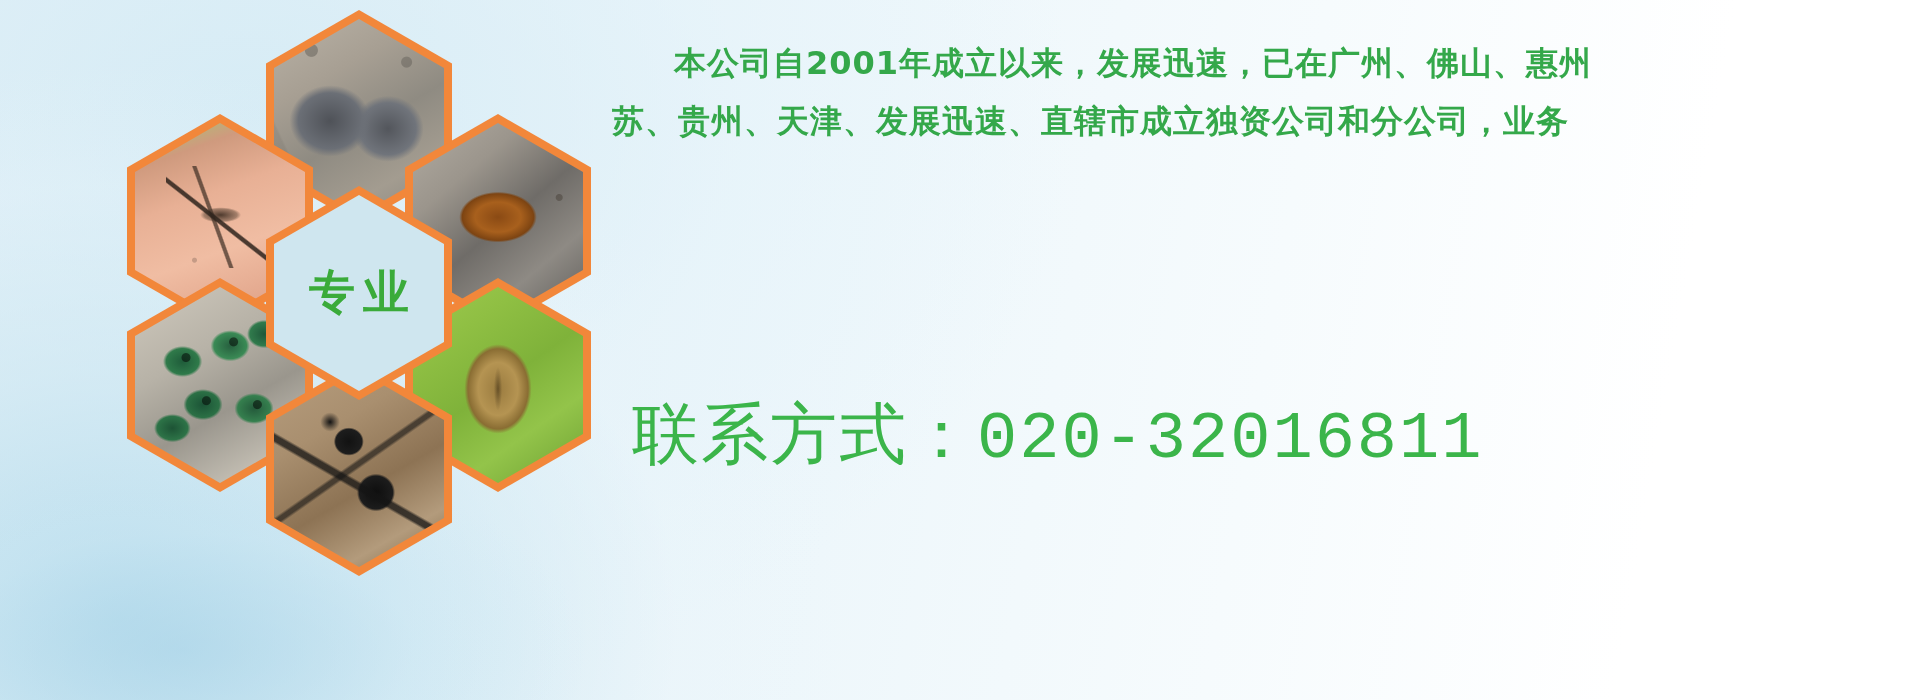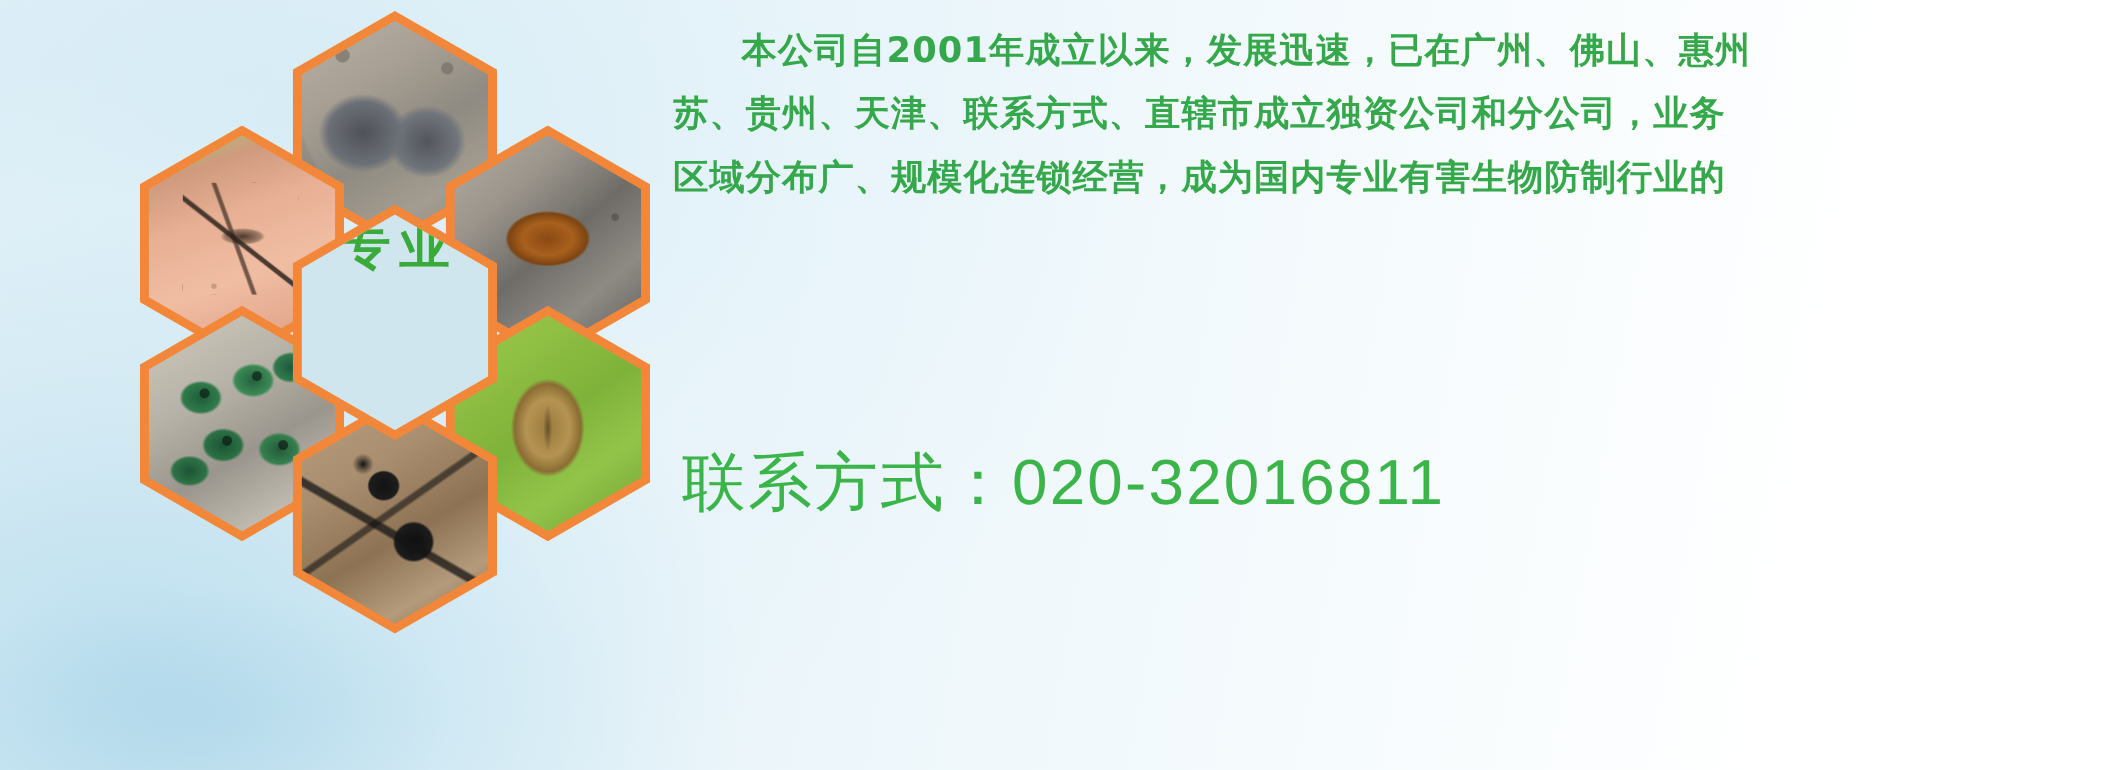--- a/index.html
+++ b/index.html
@@ -72,21 +72,21 @@
   .hex-bottom    { left: 171px; top: 352px; }
   .hex-center    { left: 171px; top: 176px; }
 
   .hex-center .inner { background: #cfe6ef; }
   #hex-center-label {
     position: absolute;
     inset: 0;
     display: flex;
     flex-direction: column;
     align-items: center;
-    justify-content: space-between;
+    justify-content: center;
     gap: 6px;
     color: #3aab3a;
     font-weight: bold;
     font-size: 46px;
     letter-spacing: 8px;
     text-indent: 8px;
     line-height: 1.25;
     font-family: "DejaVu Sans", "Liberation Sans", sans-serif;
   }
   #hex-center-label span { display: block; }
@@ -190,21 +190,21 @@
     position: absolute; inset: 0;
     background:
       linear-gradient(120deg, rgba(255,255,255,0.12) 0 3%, rgba(0,0,0,0.05) 4% 8%, rgba(255,255,255,0) 9%),
       radial-gradient(ellipse 3% 14% at 50% 52%, rgba(60,45,20,0.55) 0%, rgba(0,0,0,0) 80%);
   }
 
   
   #copy-block {
     position: absolute;
     left: 612px;
-    top: 16px;
+    top: 34px;
     width: 1290px;
   }
   .para-line {
     color: #34a84a;
     font-size: 32px;
     font-weight: bold;
     line-height: 58px;
     letter-spacing: 1px;
     white-space: nowrap;
     font-family: "DejaVu Sans", "Liberation Sans", sans-serif;
@@ -212,25 +212,26 @@
   .para-line.indent { text-indent: 62px; }
 
   #contact-block {
     position: absolute;
     left: 620px;
     top: 400px;
     width: 1240px;
   }
   .contact-line {
     color: #3bb54a;
-    font-size: 58px;
+    font-size: 67px;
     line-height: 78px;
     letter-spacing: 2px;
-    font-family: Liberation Sans, sans-serif;
+    font-family: Liberation Mono, monospace;
     white-space: nowrap;
+    margin-left: 12px;
   }
   #contact-line-2 { text-indent: 290px; }
 </style>
 </head>
 <body>
 
 <div id="banner">
 
   <div id="bottom-wash"></div>
 
@@ -277,21 +278,20 @@
         <div id="hex-center-label">
           <span>专业</span>
         </div>
       </div>
     </div>
 
   </div>
 
   <div id="copy-block">
     <div class="para-line indent">本公司自2001年成立以来，发展迅速，已在广州、佛山、惠州</div>
-    <div class="para-line">苏、贵州、天津、联系方式、直辖市成立独资公司和分公司，业务</div>
-    <div class="para-line">区域分布广、规模化连锁经营，成为国内专业有害生物防制行业的</div>
+    <div class="para-line">苏、贵州、天津、发展迅速、直辖市成立独资公司和分公司，业务</div>
   </div>
 
   <div id="contact-block">
     <div class="contact-line" id="contact-line-1">联系方式：020-32016811</div>
   </div>
 
 </div>
 
 </body></html>

